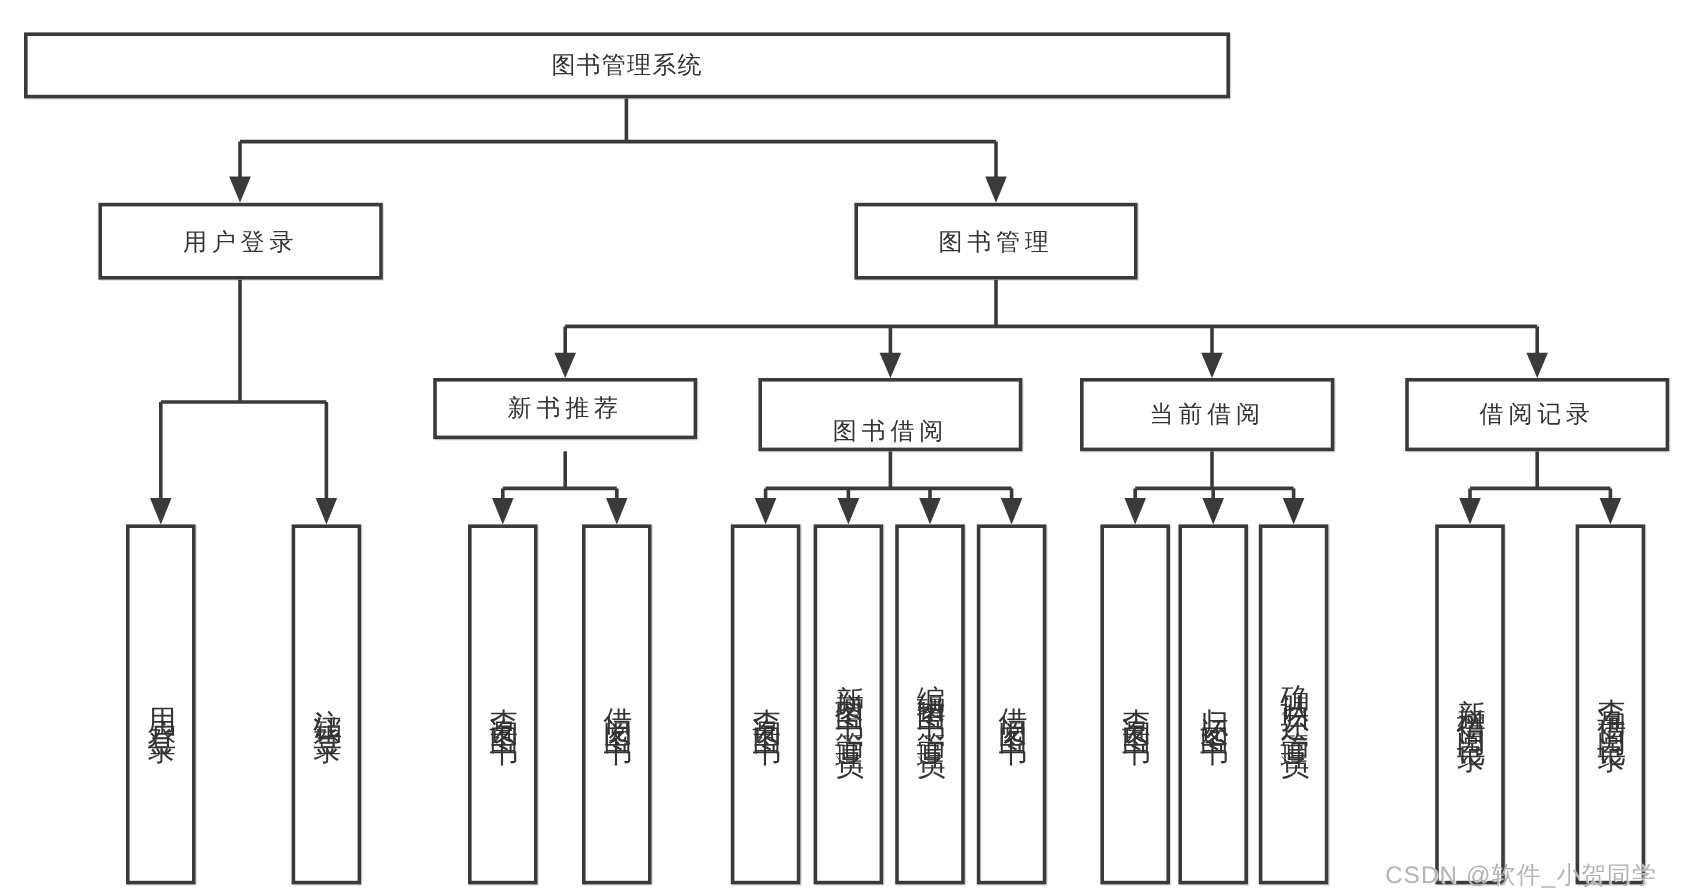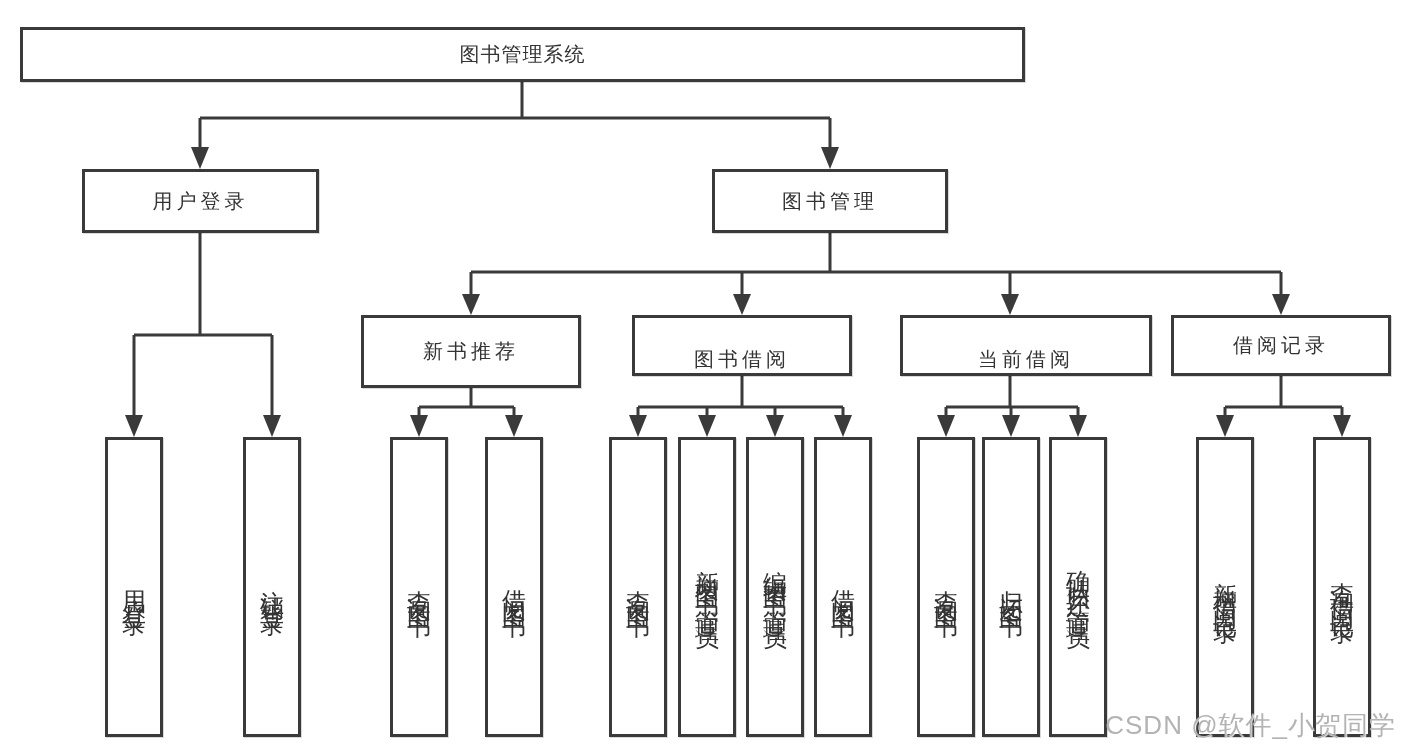--- a/index.html
+++ b/index.html
@@ -36,23 +36,23 @@
   .h-box.root { letter-spacing: 1px; }
   .leaf {
     writing-mode: vertical-rl;
     font-size: 24px;
     letter-spacing: 8px;
     line-height: 1;
   }
   .leaf span { display: block; }
   #watermark {
     position: absolute;
-    right: 9px;
+    right: 24px;
     bottom: 4px;
-    font-size: 26px;
+    font-size: 20px;
     color: #b3b3b3;
     letter-spacing: 1px;
     z-index: 10;
     text-shadow: 1px 1px 1px rgba(255,255,255,0.9);
   }
 </style>
 </head>
 <body>
 
 <div id="stage">
@@ -104,27 +104,27 @@
     <span>图书管理系统</span>
   </div>
 
   <div class="box h-box" style="left:82px; top:169px; width:237px; height:64px;">
     <span>用户登录</span>
   </div>
   <div class="box h-box" style="left:712px; top:169px; width:236px; height:64px;">
     <span>图书管理</span>
   </div>
 
-  <div class="box h-box" style="left:361px; top:315px; width:220px; height:73px;">
+  <div class="box h-box" style="left:361px; top:315px; width:220px; height:51px;">
     <span>新书推荐</span>
   </div>
   <div class="box h-box" style="left:632px; top:315px; width:220px; height:61px;align-items:flex-end;">
     <span>图书借阅</span>
   </div>
-  <div class="box h-box" style="left:900px; top:315px; width:252px; height:61px;align-items:flex-end;">
+  <div class="box h-box" style="left:900px; top:315px; width:212px; height:61px;">
     <span>当前借阅</span>
   </div>
   <div class="box h-box" style="left:1171px; top:315px; width:220px; height:61px;">
     <span>借阅记录</span>
   </div>
 
   <div class="box leaf" style="left:105px; top:437px; width:58px; height:300px;">
     <span>用户登录</span>
   </div>
   <div class="box leaf" style="left:243px; top:437px; width:58px; height:300px;">

